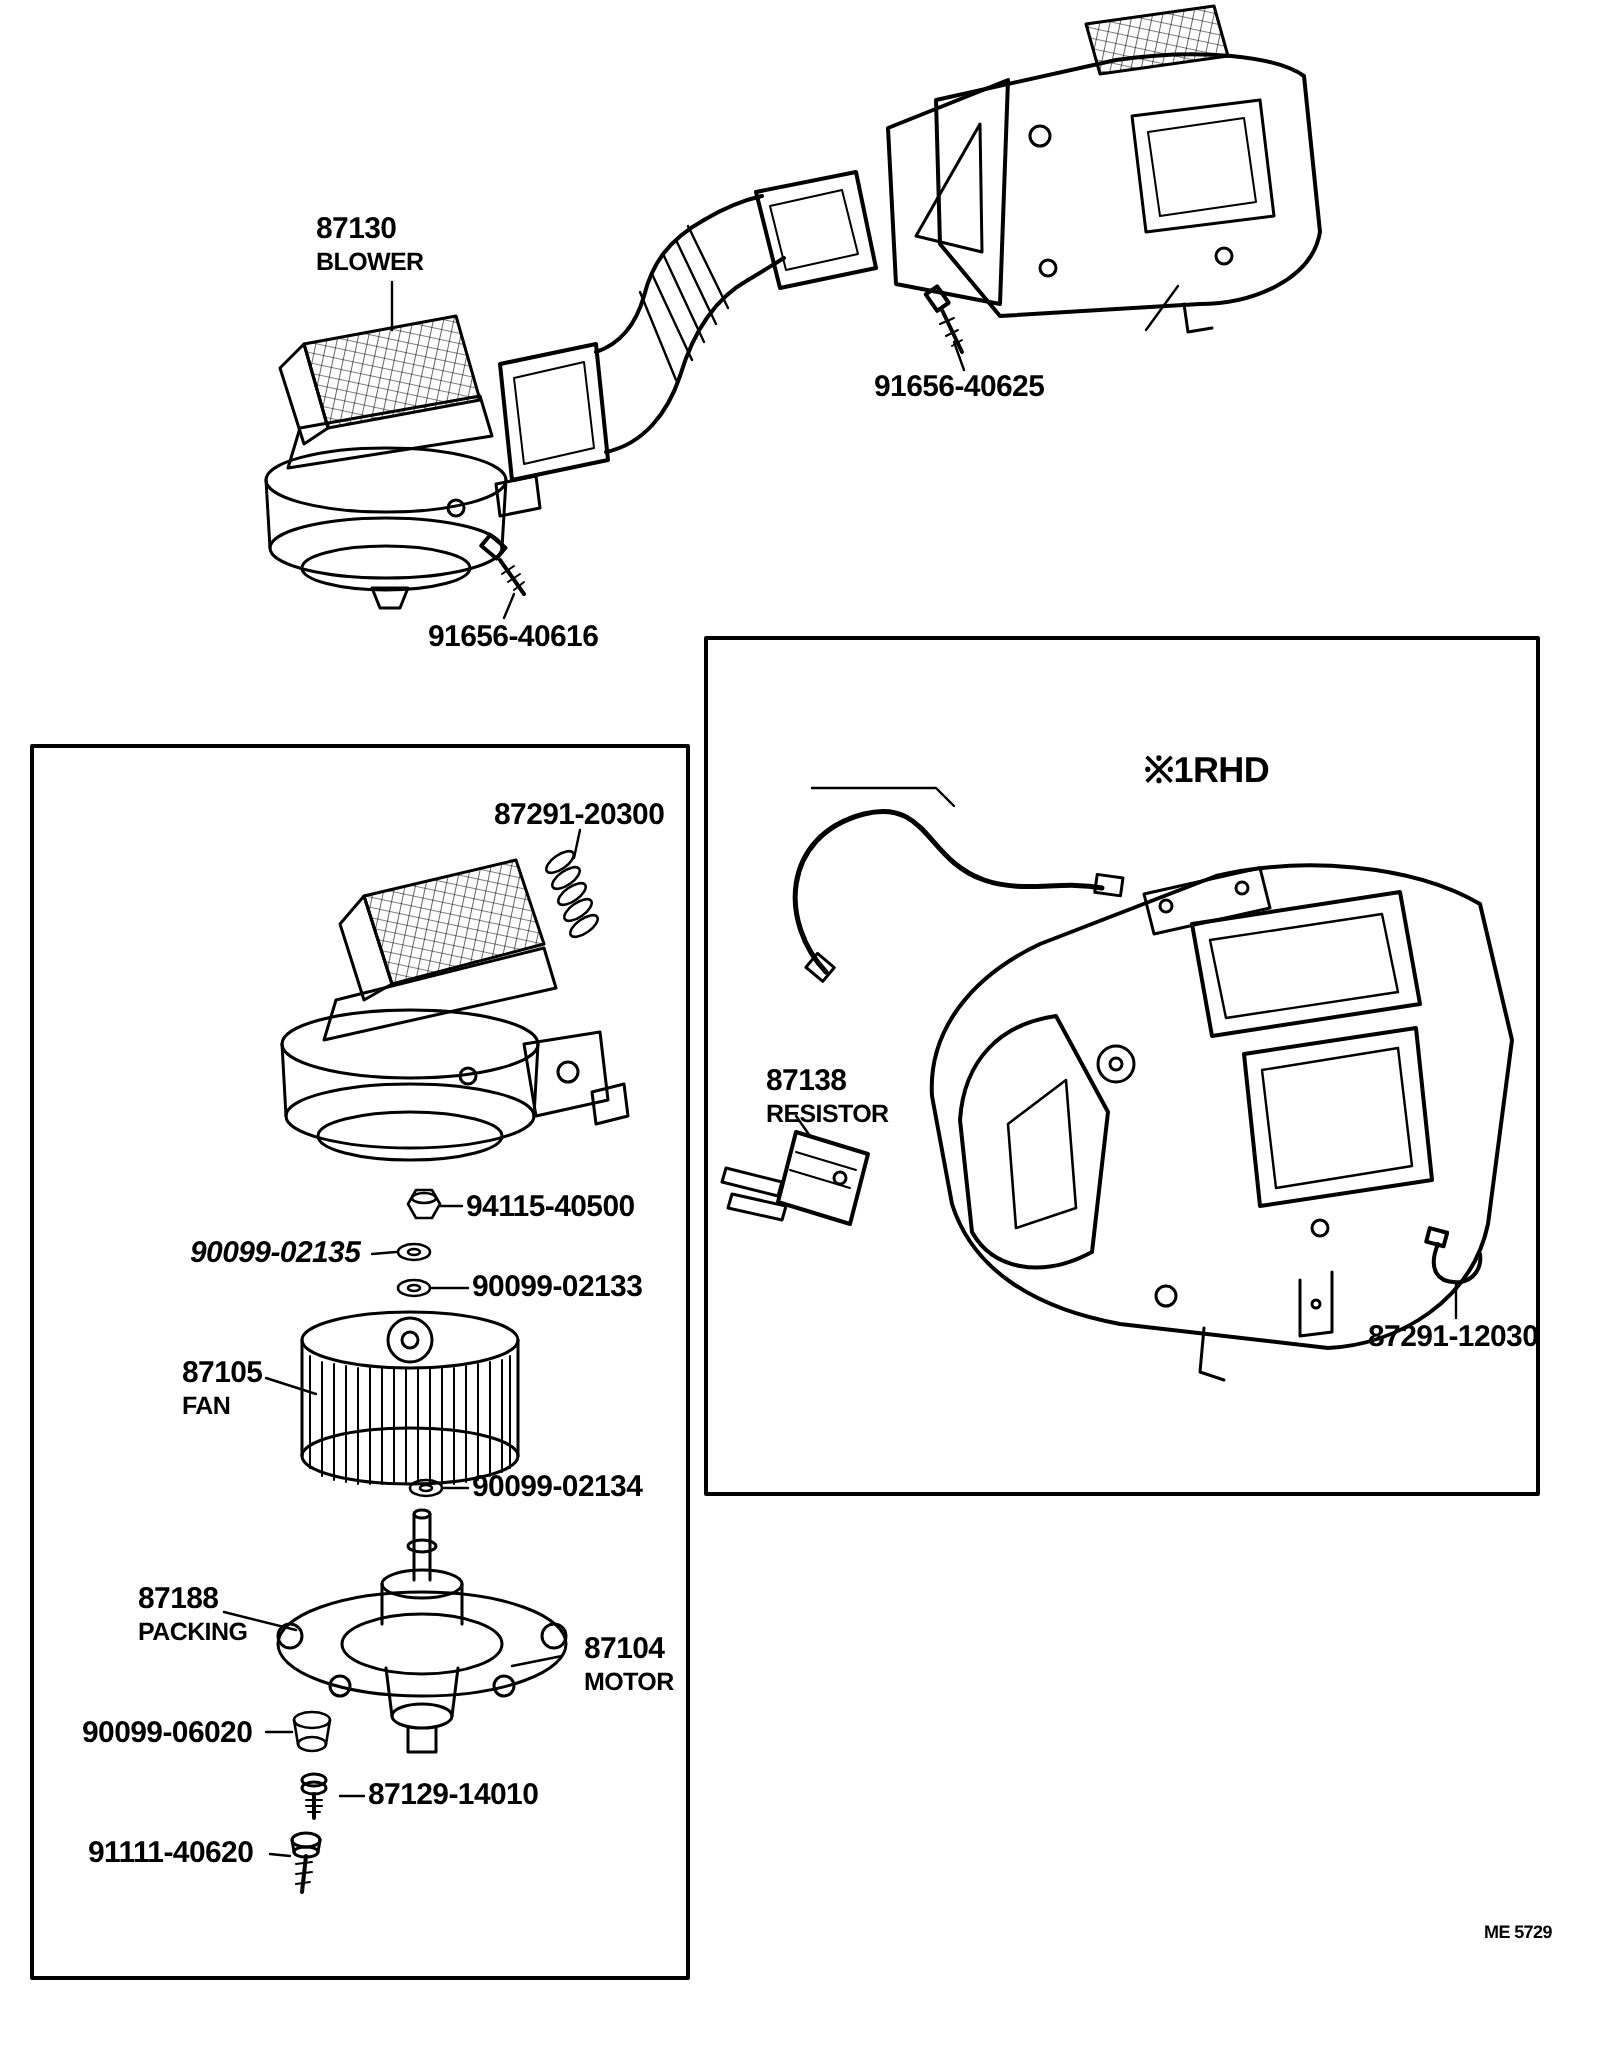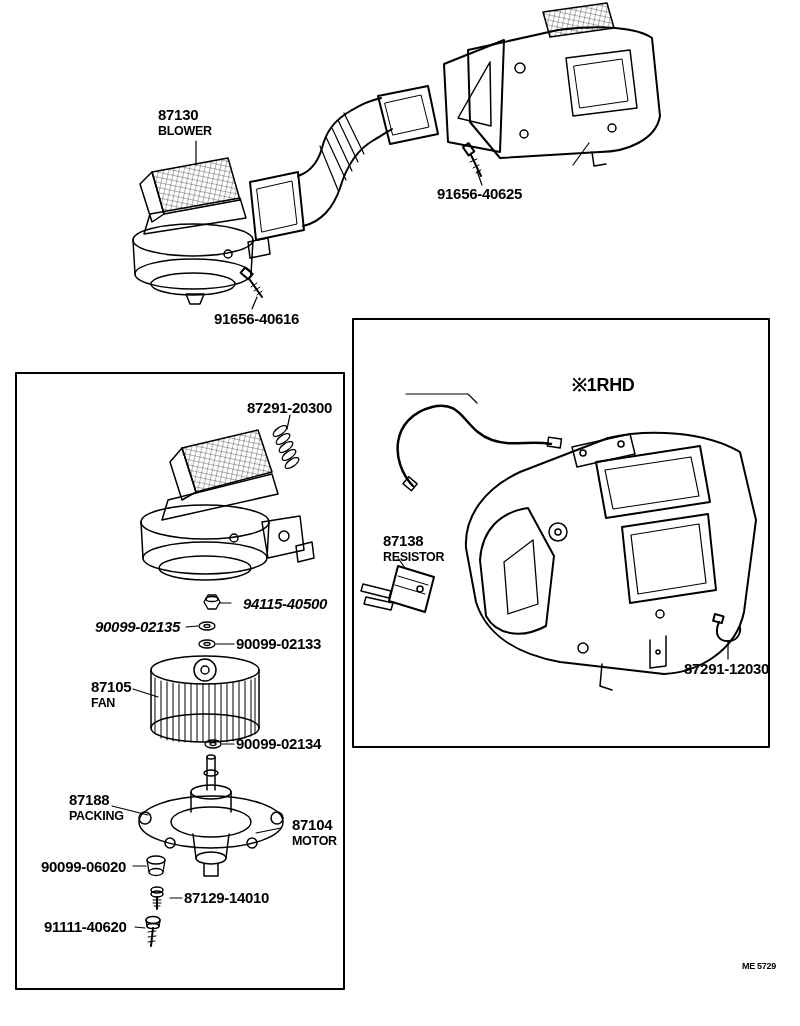--- a/index.html
+++ b/index.html
@@ -242,21 +242,21 @@
     <div class="sub">BLOWER</div>
   </div>
 
   <div class="lbl pn" style="left:437px; top:186px;text-align:center;">91656-40625</div>
 
 
   <div class="lbl pn" style="left:214px; top:311px;">91656-40616</div>
 
   <div class="lbl pn" style="left:247px; top:400px;">87291-20300</div>
 
-  <div class="lbl pn" style="left:243px; top:596px;font-style:italic;">94115-40500</div>
+  <div class="lbl pn" style="left:233px; top:596px;">94115-40500</div>
 
   <div class="lbl pn" style="left:95px; top:619px;font-style:italic;">90099-02135</div>
 
   <div class="lbl pn" style="left:236px; top:636px;">90099-02133</div>
 
   <div class="lbl" style="left:91px; top:679px;">
     <div class="pn">87105</div>
     <div class="sub">FAN</div>
   </div>
 

